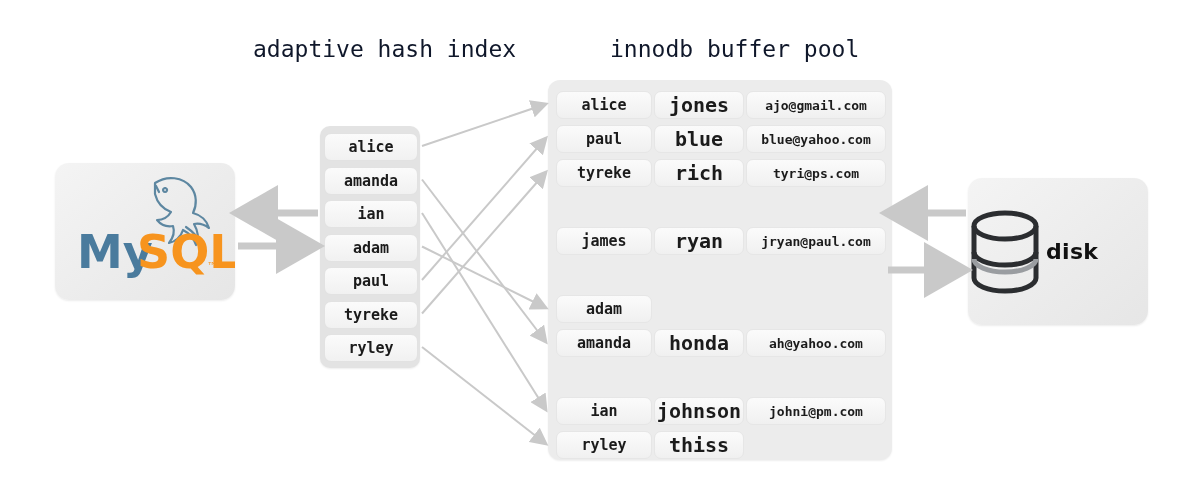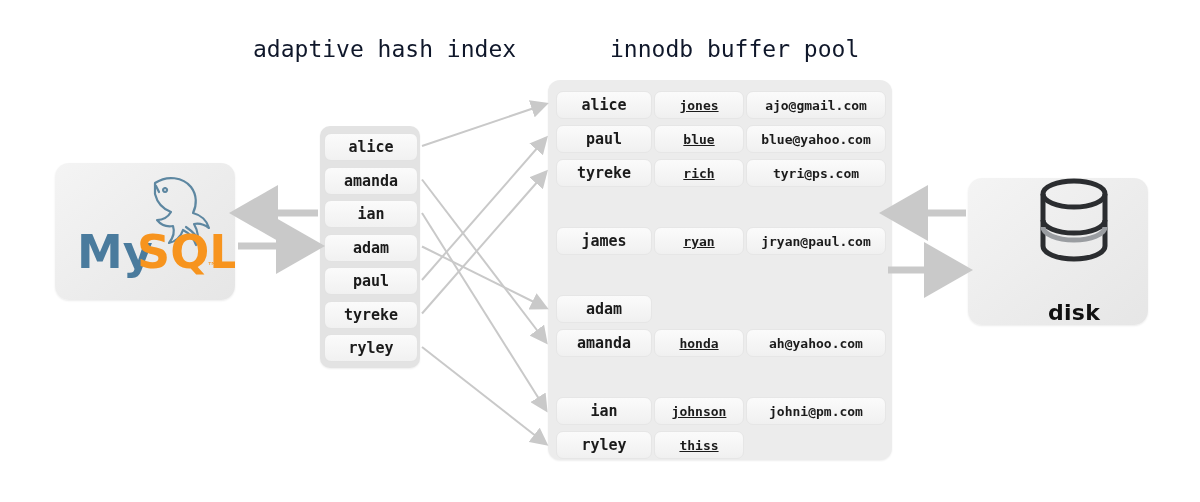--- a/index.html
+++ b/index.html
@@ -16,22 +16,22 @@
 
   
   .panel-card{position:absolute;border-radius:14px;
               background:linear-gradient(140deg,#f4f4f4 0%,#ececec 55%,#e6e6e6 100%);
               box-shadow:0 1px 2px rgba(0,0,0,.08);}
   #mysql-box{left:55px;top:163px;width:180px;height:137px;}
   #disk-box{left:968px;top:178px;width:180px;height:147px;}
 
   .mysql-logo{position:absolute;left:0;top:0;width:100%;height:100%;}
 
-  .disk-inner{position:absolute;left:16px;top:0;width:100%;height:100%;
-              display:flex;flex-direction:column;align-items:center;justify-content:space-between;gap:4px;}
+  .disk-inner{position:absolute;left:0;top:0;width:100%;height:100%;
+              display:flex;flex-direction:row;align-items:center;justify-content:flex-start;gap:4px;}
   .disk-label{font-family:"DejaVu Sans","Liberation Sans",sans-serif;font-weight:bold;
               font-size:22px;color:#111;letter-spacing:.3px;}
 
   
   #ahi-box{position:absolute;left:320px;top:126px;width:100px;height:242px;
            border-radius:10px;background:#e3e3e3;box-shadow:0 1px 2px rgba(0,0,0,.07);}
   .ahi-cell{position:absolute;left:4px;width:92px;height:26px;border-radius:7px;
             background:linear-gradient(180deg,#fbfbfb 0%,#f1f1f1 100%);
             border:1px solid #e2e2e2;
             display:flex;align-items:center;justify-content:center;
@@ -42,21 +42,21 @@
   #bp-box{position:absolute;left:548px;top:80px;width:344px;height:380px;
           border-radius:12px;background:#ececec;box-shadow:0 1px 2px rgba(0,0,0,.07);}
   .bp-row{position:absolute;left:0;width:344px;height:26px;}
   .bp-cell{position:absolute;height:26px;border-radius:7px;
            background:linear-gradient(180deg,#fbfbfb 0%,#f0f0f0 100%);
            border:1px solid #e6e6e6;
            display:flex;align-items:center;justify-content:center;
            font-family:"DejaVu Sans Mono","Liberation Mono",monospace;
            font-weight:bold;color:#1b1b1b;}
   .c1{left:8px;width:94px;font-size:15px;}
-  .c2{left:106px;width:88px;font-size:13px;text-decoration:underline;}
+  .c2{left:106px;width:88px;font-size:20px;}
   .c3{left:198px;width:138px;font-size:13px;text-align:center;}
 
   
   #wires{position:absolute;left:0;top:0;width:1200px;height:502px;pointer-events:none;}
 </style>
 </head>
 <body>
 
 <div class="stage">
 

